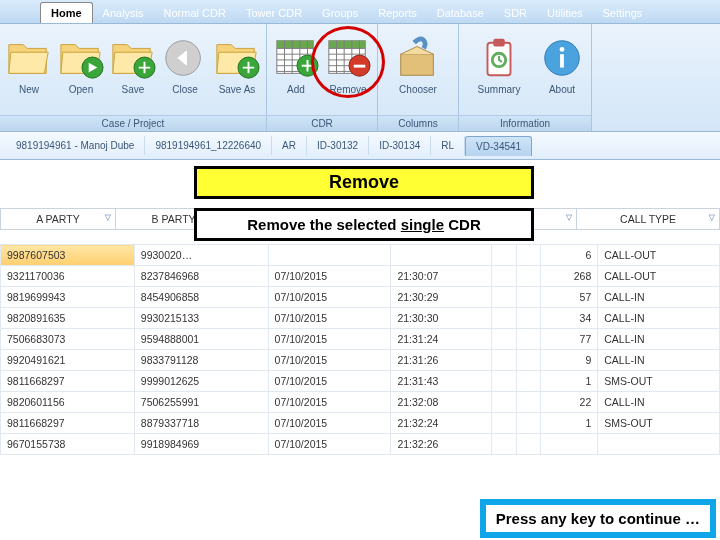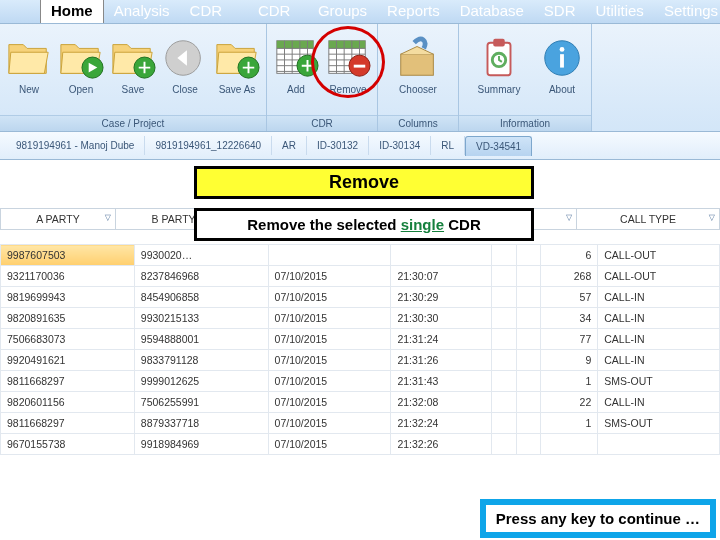--- a/index.html
+++ b/index.html
@@ -13,21 +13,21 @@
   }
 
   
   .menubar {
     display: flex;
     align-items: flex-end;
     height: 24px;
     padding-left: 40px;
     background: linear-gradient(#d9ebfb,#bfd9f3);
     border-bottom: 1px solid #9ab9d6;
-    font-size: 15px;
+    font-size: 11px;
     color: #fff;
   }
   .menubar .tab {
     padding: 4px 10px;
     cursor: pointer;
   }
   .menubar .tab.active {
     background: #fff;
     color: #000;
     border: 1px solid #888;
@@ -145,21 +145,21 @@
     left: 194px;
     width: 340px;
     background: #fff;
     border: 3px solid #000;
     text-align: center;
     font-size: 15px;
     font-weight: bold;
     padding: 5px 0;
   }
   .callout-remove-subtitle .single {
-    color: #15803d;
+    color: #000000;
     text-decoration: underline;
     margin-top: 8px;
   }
 
   
   .grid-wrap {
     position: relative;
     background: #fff;
     height: 296px;
     overflow: hidden;

